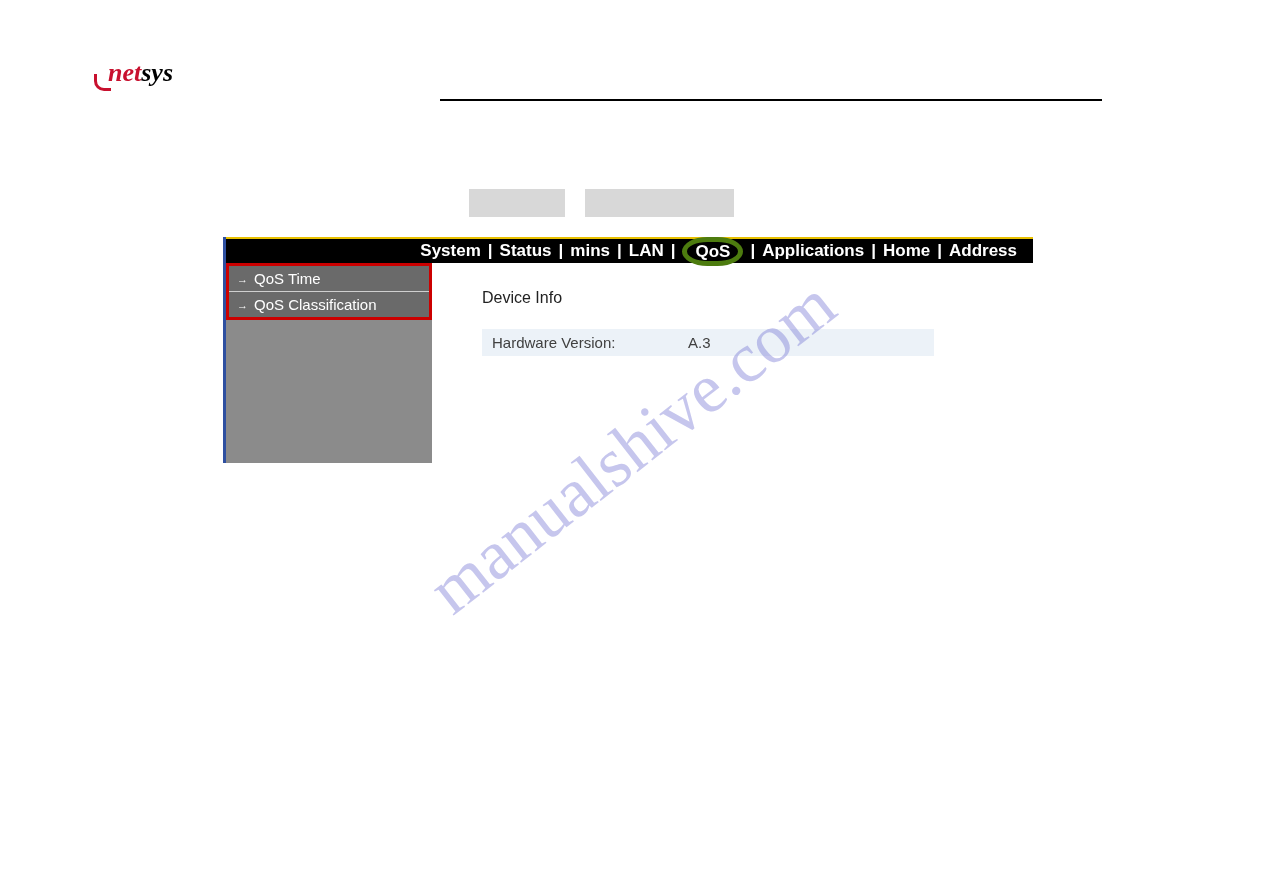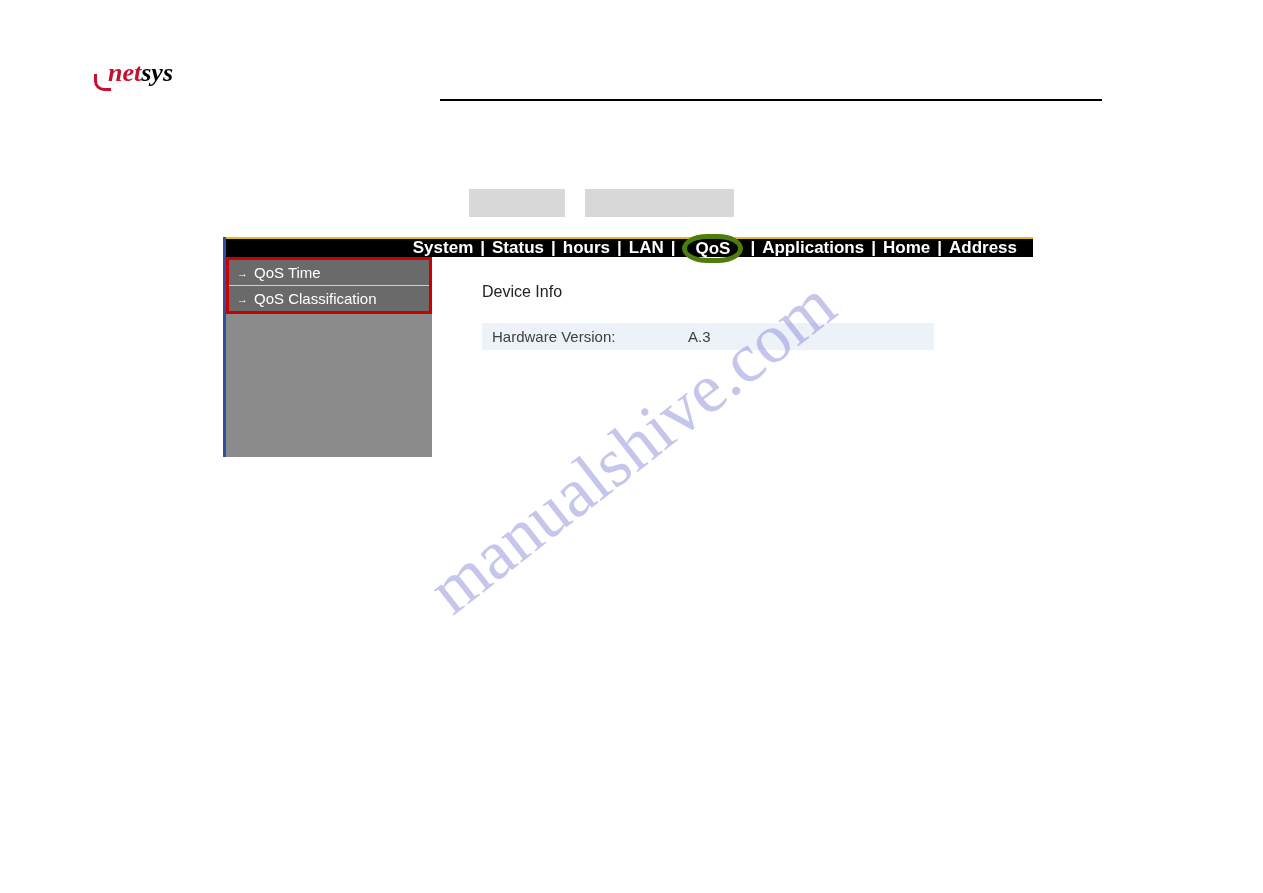--- a/index.html
+++ b/index.html
@@ -57,21 +57,21 @@
 
   .screenshot {
     position: absolute;
     left: 223px;
     top: 237px;
     width: 810px;
     border-left: 3px solid #2e4fa0;
   }
 
   .topbar {
-    height: 20px;
+    height: 26px;
     background: #000;
     color: #fff;
     border-top: 2px solid #e8c000;
     display: flex;
     justify-content: flex-end;
     align-items: center;
     padding-right: 16px;
     font-size: 17px;
     font-weight: bold;
   }
@@ -154,21 +154,21 @@
 
 <div class="gray-box gb1"></div>
 <div class="gray-box gb2"></div>
 
 <div class="screenshot">
   <div class="topbar">
     <span class="nav-item">System</span>
     <span class="sep">|</span>
     <span class="nav-item">Status</span>
     <span class="sep">|</span>
-    <span class="nav-item">hours</span>
+    <span class="nav-item">mins</span>
     <span class="sep">|</span>
     <span class="nav-item">LAN</span>
     <span class="sep">|</span>
     <span class="nav-item qos-circle">QoS</span>
     <span class="sep">|</span>
     <span class="nav-item">Applications</span>
     <span class="sep">|</span>
     <span class="nav-item">Home</span>
     <span class="sep">|</span>
     <span class="nav-item">Address</span>

